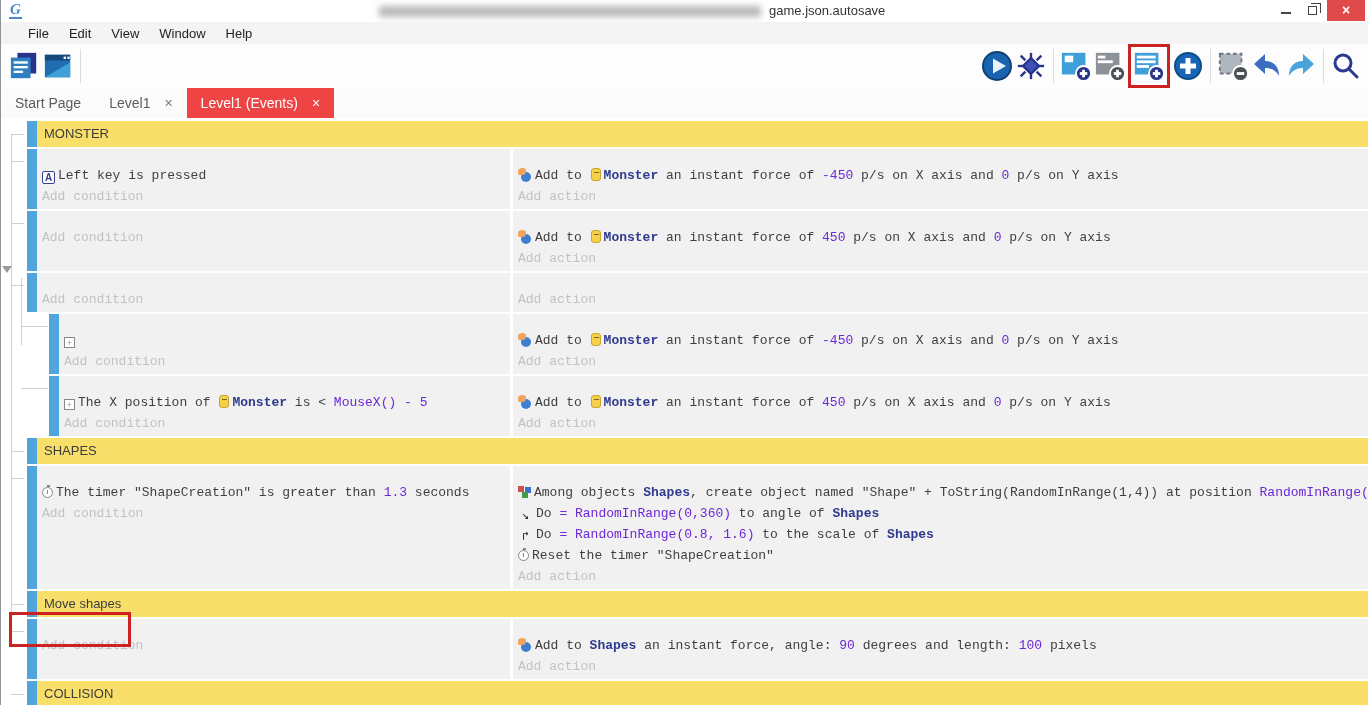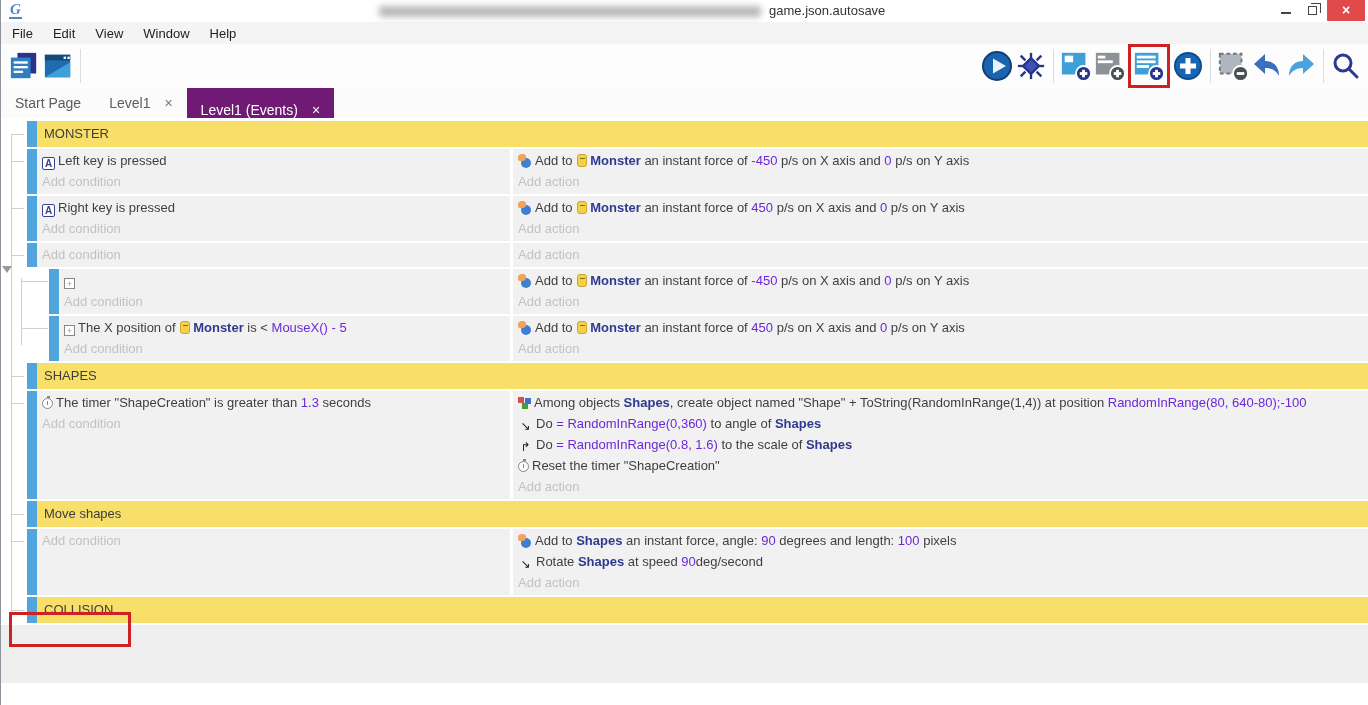--- a/index.html
+++ b/index.html
@@ -17,47 +17,47 @@
   .title-text { position:absolute; left:768px; top:3px; font-size:13px; color:#333; }
   .win-btn { position:absolute; top:0; height:21px; width:26px; text-align:center; color:#444; cursor:default; }
   .btn-min { left:1272px; } .btn-min i { display:inline-block; width:10px; border-bottom:2px solid #444; margin-top:12px; }
   .btn-restore { left:1298px; } .btn-restore i { display:inline-block; position:relative; width:9px; height:9px;
       border:1px solid #444; margin-top:6px; background:#fff; }
   .btn-restore i::before { content:""; position:absolute; left:2px; top:-4px; width:9px; height:9px; border:1px solid #444;
       border-left-width:0; border-bottom-width:0; }
   .btn-close { left:1326px; width:38px; background:#e04a4a; color:#fff; font-size:14px; line-height:21px; font-weight:bold; }
 
   
-  .menubar { height:22px; background:#f4f4f4; font-size:13px; color:#222; padding-left:8px; display:flex; align-items:center; }
+  .menubar { height:22px; background:#f4f4f4; font-size:13px; color:#222; padding-left:24px; display:flex; align-items:center; }
   .menu-item { margin-right:14px; padding:0 3px; }
   .menu-item:nth-child(4){ margin-right:14px; }
 
   
   .toolbar { height:44px; background:#fdfdfd; display:flex; align-items:center; padding:0 6px; }
   .toolbtn { width:34px; height:36px; display:inline-flex; align-items:center; justify-content:center; }
   .tsep { width:1px; height:34px; background:#dcdcdc; margin:0 5px; }
   .spacer { flex:1; }
   .red-outline { display:inline-flex; border:3px solid #cc2222; padding:1px; margin:0 1px; }
 
   
   .tabbar { height:30px; background:#fbfbfb; display:flex; align-items:stretch; font-size:14px; color:#5c5c5c; }
   .tab { display:flex; align-items:center; padding:0 14px; }
   .tab .x { margin-left:14px; font-size:14px; color:#777; }
-  .tab.active { background:#701a75; color:#fff;align-items:flex-end; }
+  .tab.active { background:#ef4444; color:#fff; }
   .tab.active .x { color:#fff; }
 
   
   .events { position:relative; height:587px; background:#ffffff; padding-top:3px; overflow:hidden; }
   .row { display:flex; margin-bottom:2px; position:relative; }
   .gutter { width:26px; flex:0 0 26px; }
   .sub .gutter { width:48px; flex:0 0 48px; }
   .bar { width:10px; flex:0 0 10px; background:#4fa5dc; }
   .group-cell { flex:1; background:#f8df69; height:26px; line-height:26px; padding-left:7px;
                 font-size:13px; color:#3c3c3c; }
-  .cell { background:#f1f1f1; padding:1px 0 2px 5px; }
+  .cell { background:#f1f1f1; padding:16px 0 2px 5px;font-family:Liberation Mono, monospace; }
   .cond { width:473px; flex:0 0 473px; margin-right:3px; }
   .sub .cond { width:451px; flex:0 0 451px; }
   .act { flex:1; }
   .line { height:21px; line-height:21px; font-size:13px; white-space:nowrap; overflow:hidden; }
   .placeholder { color:#c2c2c2; }
   .seg-plain { color:#3f3f3f; }
   .seg-obj { color:#2f3a8f; font-weight:bold; }
   .seg-expr { color:#6d28d9; }
 
   
@@ -263,21 +263,20 @@
         <div class="line"><span class="licon ic-force"></span><span><span class="seg-plain">Add to </span><span class="obj-thumb"></span><span class="seg-obj">Monster</span><span class="seg-plain"> an instant force of </span><span class="seg-expr">-450</span><span class="seg-plain"> p/s on X axis and </span><span class="seg-expr">0</span><span class="seg-plain"> p/s on Y axis</span></span></div>
         <div class="line placeholder">Add action</div>
       </div>
     </div>
 
     <div class="row event">
       <i class="tick"></i>
       <div class="gutter"></div>
       <div class="bar"></div>
       <div class="cell cond">
-        <div class="line"><span class="licon ic-kbd"></span><span><span class="seg-plain">Right key is pressed</span></span></div>
         <div class="line placeholder">Add condition</div>
       </div>
       <div class="cell act">
         <div class="line"><span class="licon ic-force"></span><span><span class="seg-plain">Add to </span><span class="obj-thumb"></span><span class="seg-obj">Monster</span><span class="seg-plain"> an instant force of </span><span class="seg-expr">450</span><span class="seg-plain"> p/s on X axis and </span><span class="seg-expr">0</span><span class="seg-plain"> p/s on Y axis</span></span></div>
         <div class="line placeholder">Add action</div>
       </div>
     </div>
 
     <div class="row event">
       <i class="tick"></i>
@@ -352,21 +351,20 @@
 
     <div class="row event">
       <i class="tick"></i>
       <div class="gutter"></div>
       <div class="bar"></div>
       <div class="cell cond">
         <div class="line placeholder">Add condition</div>
       </div>
       <div class="cell act">
         <div class="line"><span class="licon ic-force"></span><span><span class="seg-plain">Add to </span><span class="seg-obj">Shapes</span><span class="seg-plain"> an instant force, angle: </span><span class="seg-expr">90</span><span class="seg-plain"> degrees and length: </span><span class="seg-expr">100</span><span class="seg-plain"> pixels</span></span></div>
-        <div class="line"><span class="licon ic-angle"></span><span><span class="seg-plain">Rotate </span><span class="seg-obj">Shapes</span><span class="seg-plain"> at speed </span><span class="seg-expr">90</span><span class="seg-plain">deg/second</span></span></div>
         <div class="line placeholder">Add action</div>
       </div>
     </div>
 
     <div class="row group">
       <i class="tick"></i>
       <div class="gutter"></div>
       <div class="bar"></div>
       <div class="group-cell"><span>COLLISION</span></div>
     </div>

